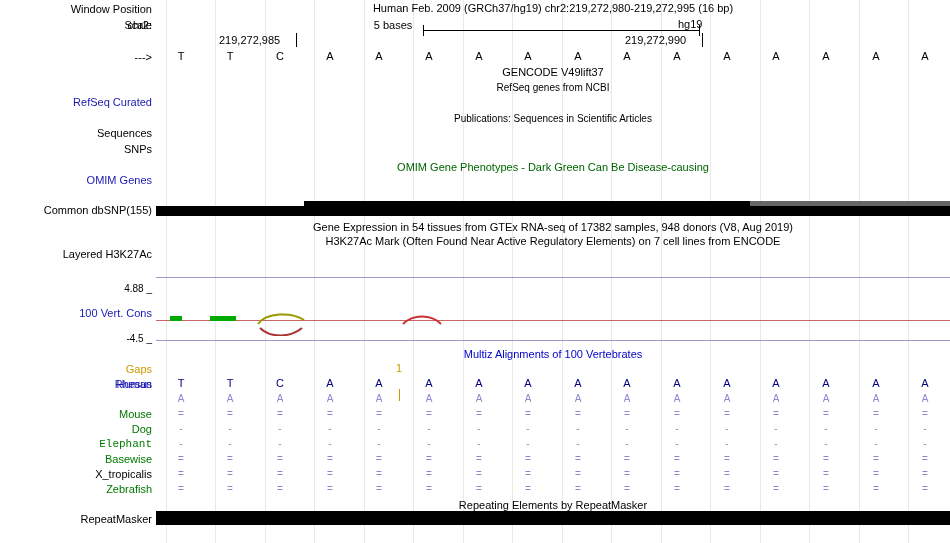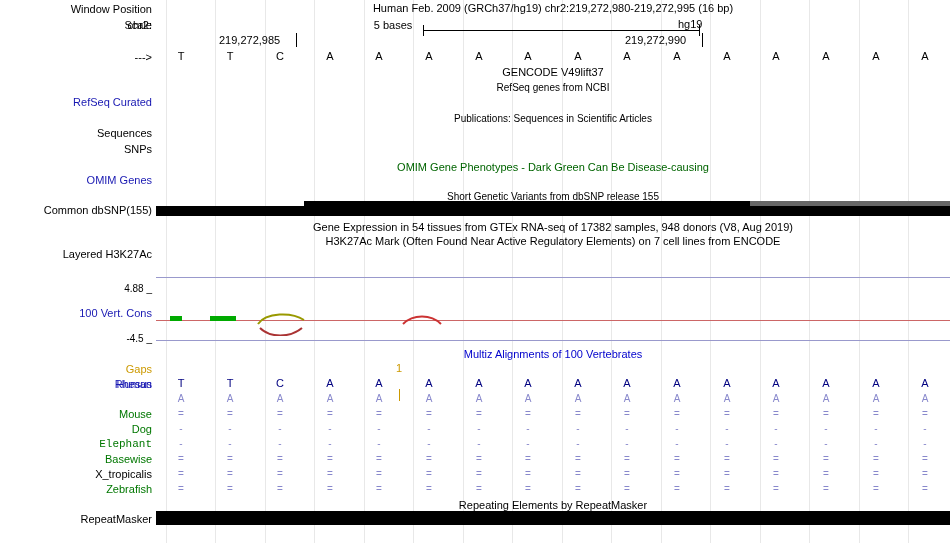--- a/index.html
+++ b/index.html
@@ -157,21 +157,20 @@
         <div class="basecell" style="left: 769px;">A</div>
       </div>
 
     <div class="centertext" style="top:66px;">GENCODE V49lift37</div>
     <div class="centertext smalltext" style="top:82px;">RefSeq genes from NCBI</div>
 
     <div class="centertext smalltext" style="top:113px;">Publications: Sequences in Scientific Articles</div>
 
     <div class="centertext darkgreen" style="top:161px;">OMIM Gene Phenotypes - Dark Green Can Be Disease-causing</div>
 
-    <div class="centertext smalltext" style="top:191px;">Short Genetic Variants from dbSNP release 155</div>
     <div class="blackbar" style="left:148px;top:201px;width:446px;height:10px;"></div>
     <div class="greybar" style="left:594px;top:201px;width:200px;height:10px;"></div>
     <div class="blackbar" style="left:0px;top:206px;width:794px;height:10px;"></div>
 
     <div class="centertext" style="top:221px;">Gene Expression in 54 tissues from GTEx RNA-seq of 17382 samples, 948 donors (V8, Aug 2019)</div>
     <div class="centertext" style="top:235px;">H3K27Ac Mark (Often Found Near Active Regulatory Elements) on 7 cell lines from ENCODE</div>
 
     <div class="hrule" style="top:277px;"></div>
     <div class="hrule" style="top:340px;"></div>
 

